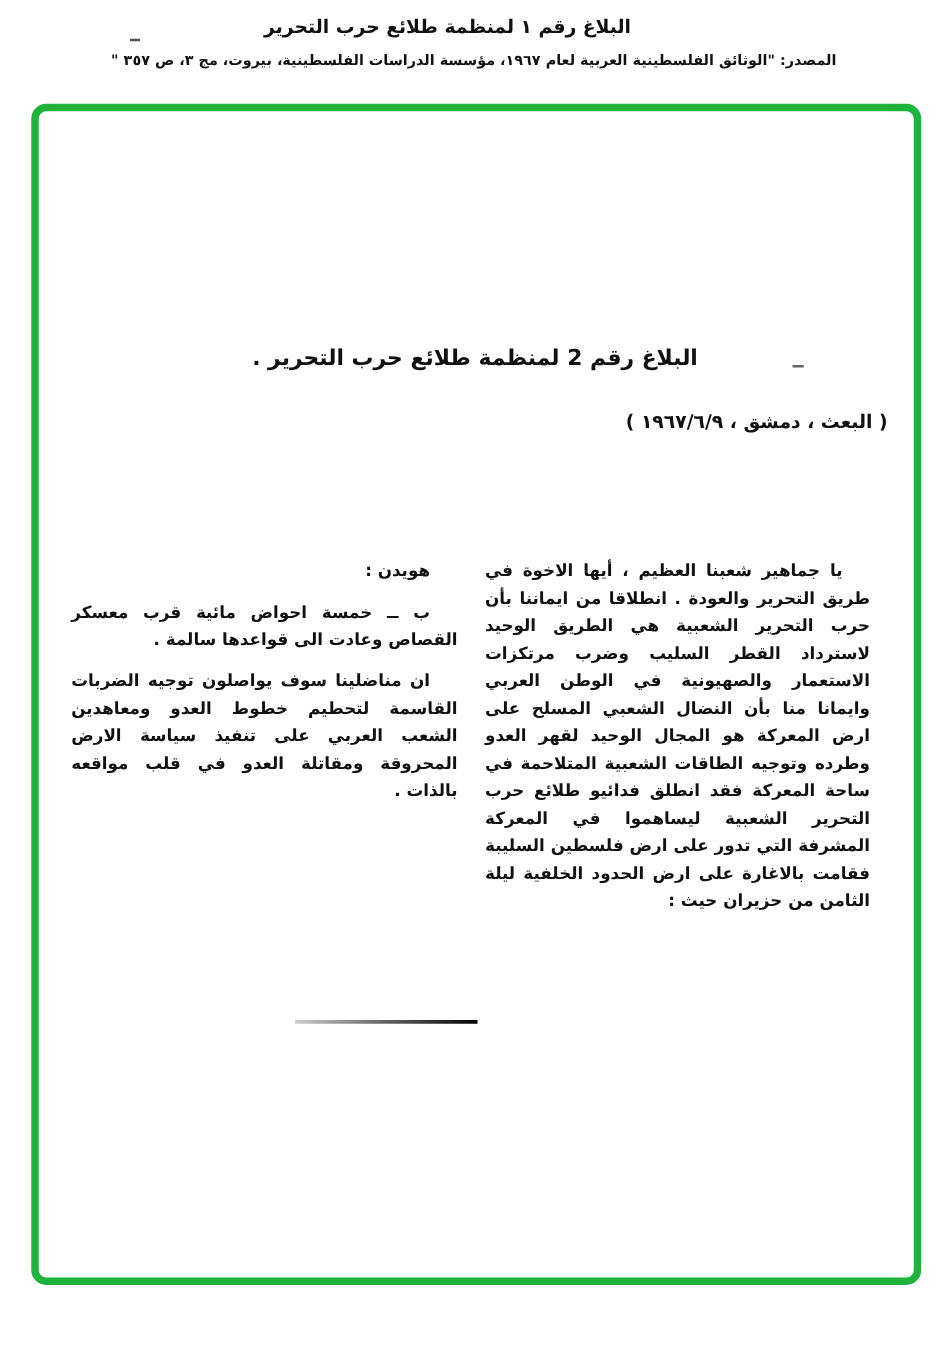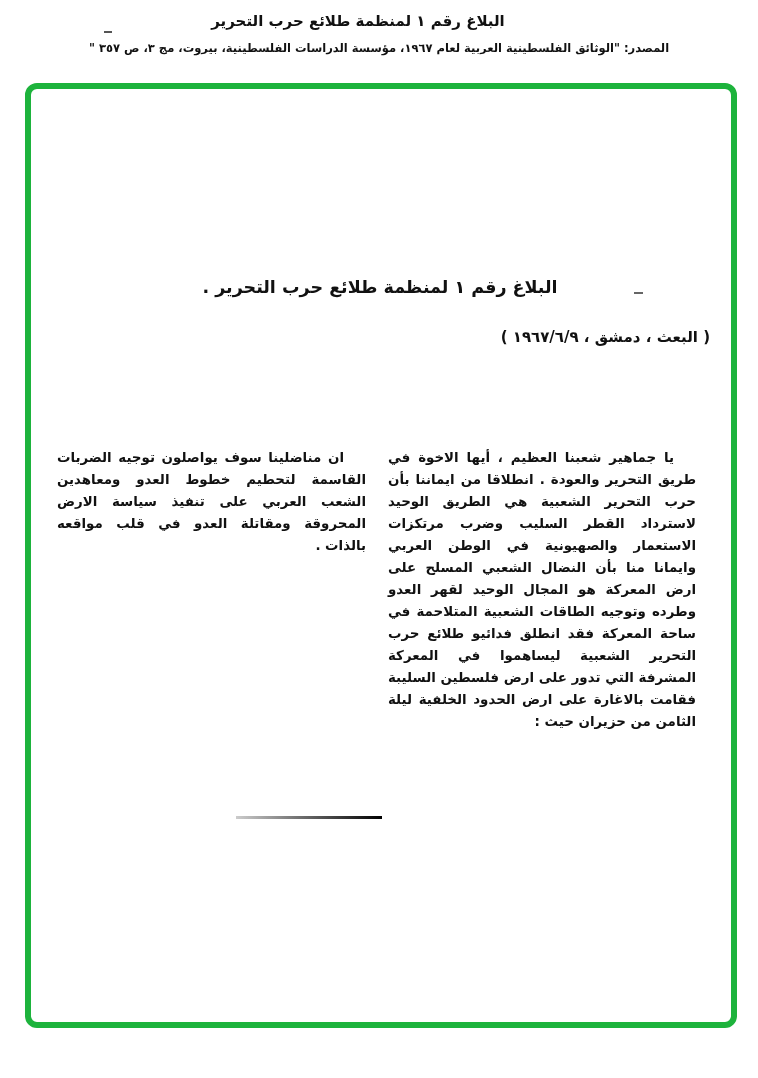--- a/index.html
+++ b/index.html
@@ -65,24 +65,26 @@
 <body>
 
 <div class="hdr-title ar">البلاغ رقم ١ لمنظمة طلائع حرب التحرير</div>
 <div class="hdr-src ar">المصدر: "الوثائق الفلسطينية العربية لعام ١٩٦٧، مؤسسة الدراسات الفلسطينية، بيروت، مج ٣، ص ٣٥٧ "</div>
 
 <div class="mark-a"></div>
 <div class="mark-b"></div>
 
 <div class="frame" style="border-color: rgb(29, 179, 60);"></div>
 
-<div class="doc-title ar">البلاغ رقم ١ لمنظمة طلائع حرب التحرير .</div>
+<div class="doc-title ar">البلاغ رقم 2 لمنظمة طلائع حرب التحرير .</div>
 <div class="doc-sub ar">( البعث ، دمشق ، ١٩٦٧/٦/٩ )</div>
 
 <div class="col col-right ar">
   <p>يا جماهير شعبنا العظيم ، أيها الاخوة في طريق التحرير والعودة . انطلاقا من ايماننا بأن حرب التحرير الشعبية هي الطريق الوحيد لاسترداد القطر السليب وضرب مرتكزات الاستعمار والصهيونية في الوطن العربي وايمانا منا بأن النضال الشعبي المسلح على ارض المعركة هو المجال الوحيد لقهر العدو وطرده وتوجيه الطاقات الشعبية المتلاحمة في ساحة المعركة فقد انطلق فدائيو طلائع حرب التحرير الشعبية ليساهموا في المعركة المشرفة التي تدور على ارض فلسطين السليبة فقامت بالاغارة على ارض الحدود الخلفية ليلة الثامن من حزيران حيث :</p>
 </div>
 
 <div class="col col-left ar">
+  <p>هويدن :</p>
+  <p>ب ــ خمسة احواض مائية قرب معسكر القصاص وعادت الى قواعدها سالمة .</p>
   <p>ان مناضلينا سوف يواصلون توجيه الضربات القاسمة لتحطيم خطوط العدو ومعاهدين الشعب العربي على تنفيذ سياسة الارض المحروقة ومقاتلة العدو في قلب مواقعه بالذات .</p>
 </div>
 
 <div class="rule"></div>
 
 </body></html>

